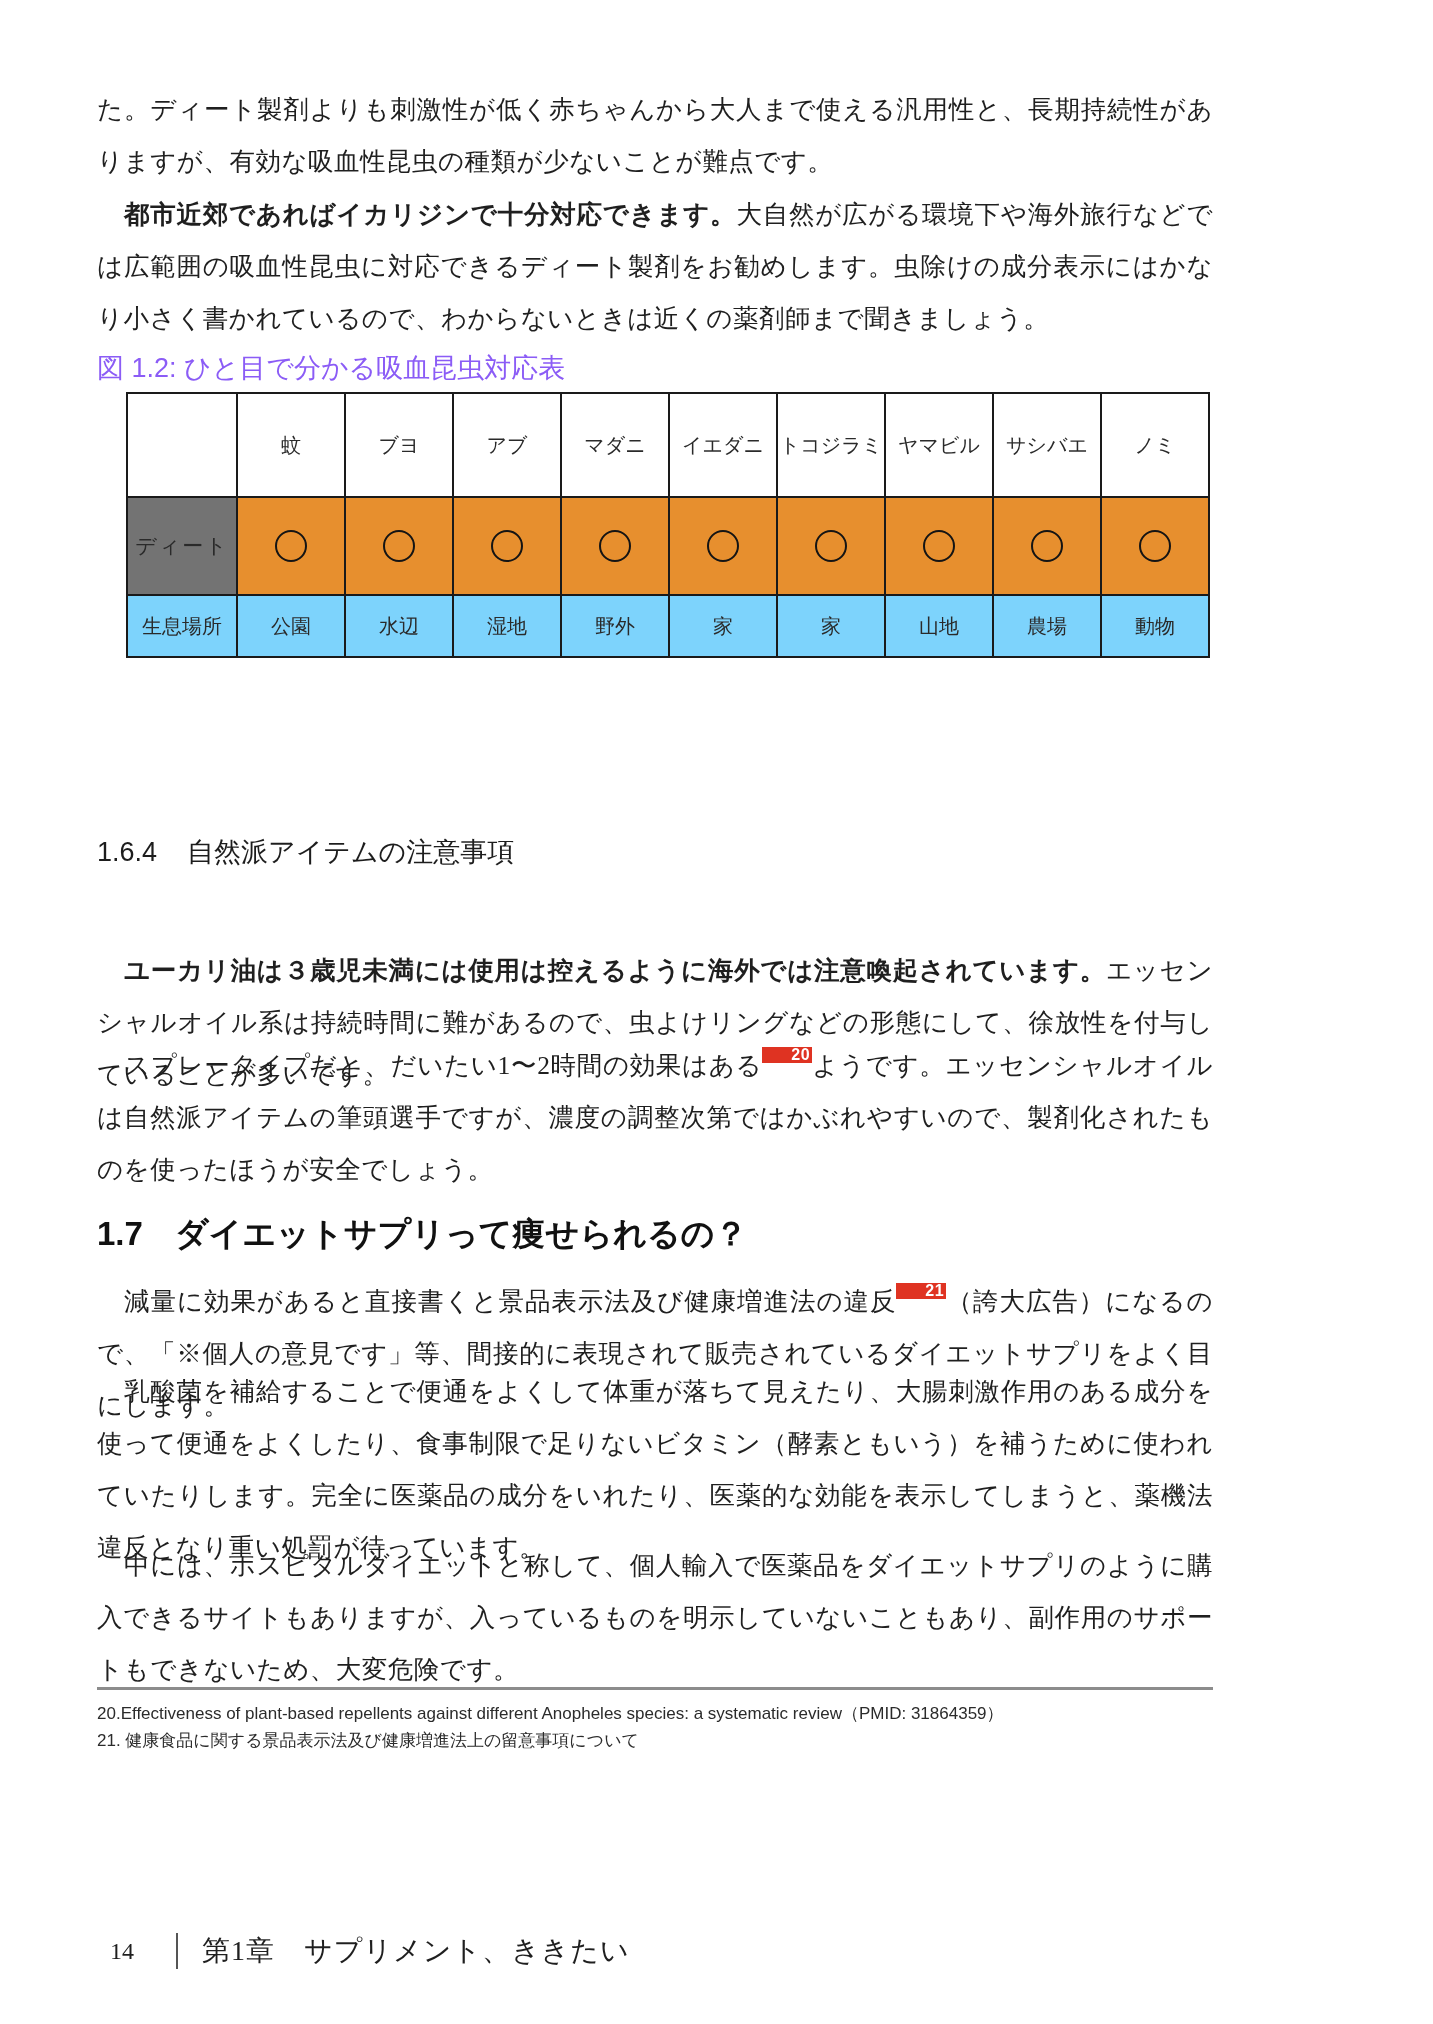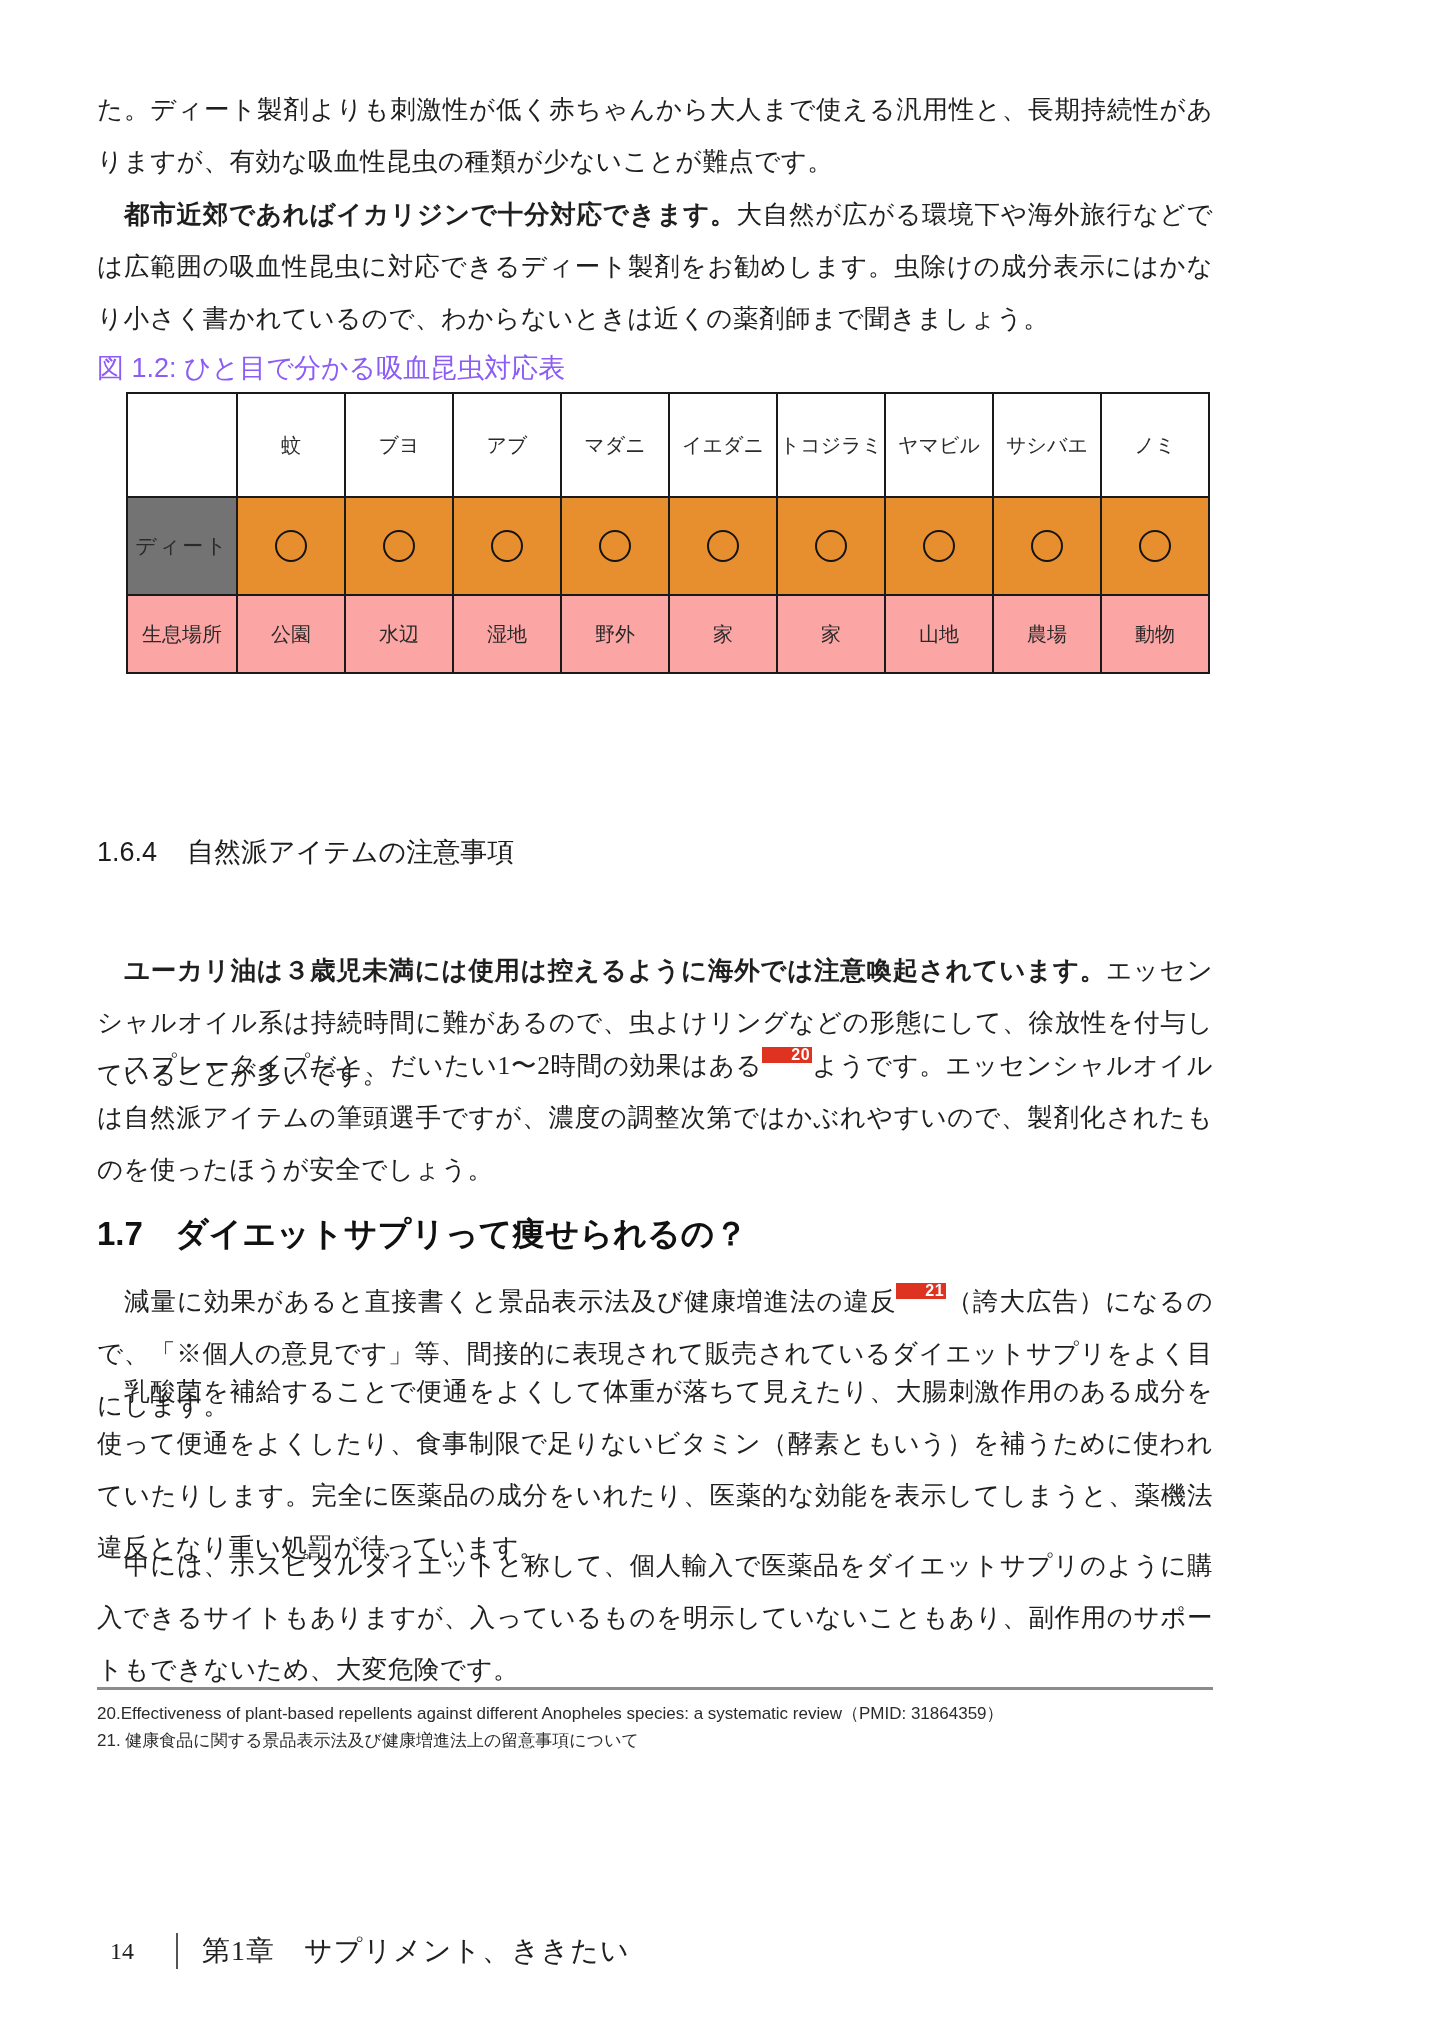--- a/index.html
+++ b/index.html
@@ -13,21 +13,21 @@
   .fig-caption { font-family:"Liberation Sans","DejaVu Sans",sans-serif; font-size:27px; color:#8b5cf6; }
 
   table.bug-table { position:absolute; left:126px; top:392px; width:1084px;
                     border-collapse:collapse; table-layout:fixed; }
   .bug-table td { border:2px solid #1a1a1a; text-align:center; vertical-align:middle;
                   font-family:"Liberation Sans","DejaVu Sans",sans-serif; font-size:20px; color:#2a2a2a; }
   .bug-table col.label-col { width:110px; }
   tr.hdr-row td { height:104px; background:#ffffff; }
   tr.deet-row td { height:98px; }
   tr.icar-row td { height:92px; }
-  tr.hab-row td { height:78px; background:#fca5a5; }
+  tr.hab-row td { height:62px; background:#7dd3fc; }
   td.row-label { background:#737373; font-size:21px; letter-spacing:2px; }
   td.eff { background:#E78F2E; }
   td.noeff { background:#CCD5D2; font-weight:700; font-size:27px; color:#111; letter-spacing:1px; }
   .circle { display:inline-block; width:32px; height:32px; border:2.5px solid #141414;
             border-radius:50%; vertical-align:middle; }
 
   .h-sub { font-family:"Liberation Sans","DejaVu Sans",sans-serif; font-size:27px; font-weight:400; color:#1d1d1d; }
   .h-sub .h-num { margin-right:30px; }
   .h-main { font-family:"Liberation Sans","DejaVu Sans",sans-serif; font-size:33px; font-weight:700; color:#111; }
   .h-main .h-num { margin-right:32px; }

